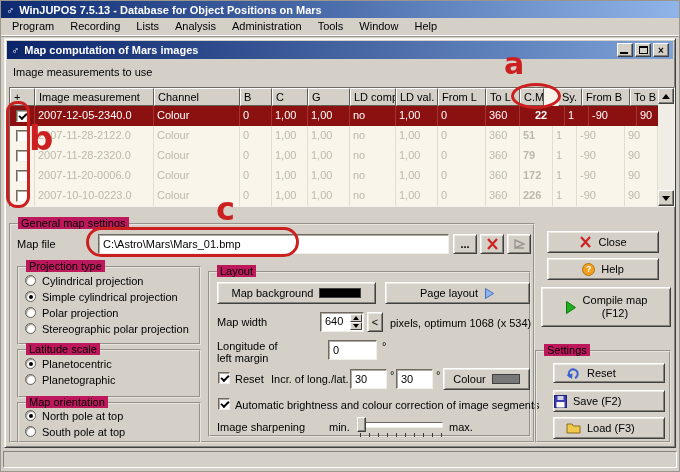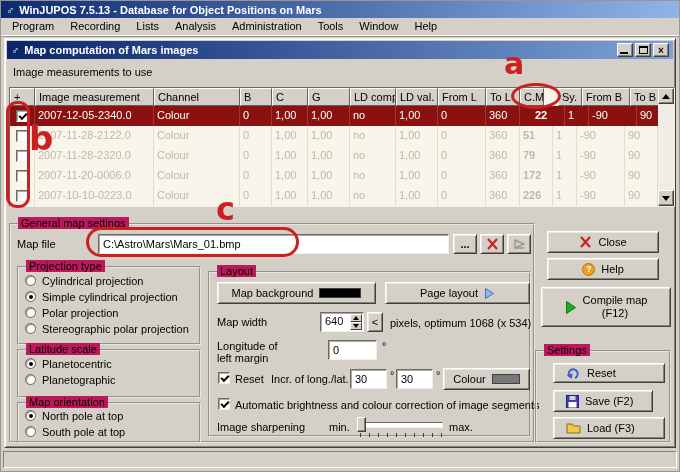--- a/index.html
+++ b/index.html
@@ -411,21 +411,21 @@
 
   <div class="grp" style="left:530px; top:311px; width:136px; height:93px;">
     <span class="grp-label">Settings</span>
     <button class="btn3d" style="left:16px; top:11px; width:112px; height:20px; justify-content:flex-start; padding-left:12px;">
       <svg width="15" height="12">
           <path d="M4,10 A4.5,4.5 0 1 1 9,11" stroke="#3a5fd0" stroke-width="2" fill="none"></path>
           <path d="M0.5,8 L6,12 L6.5,6.5 Z" fill="#3a5fd0"></path>
         </svg>
       <span>Reset</span>
     </button>
-    <button class="btn3d" style="left:16px; top:38px; width:100px; height:22px; justify-content:flex-start; padding-left:12px;">
+    <button class="btn3d" style="left:16px; top:38px; width:112px; height:22px; justify-content:flex-start; ">
       <svg width="13" height="13">
           <rect x="0.5" y="0.5" width="12" height="12" fill="#3c3cb4" stroke="#22227a"></rect>
           <rect x="3.5" y="1" width="6" height="4" fill="#cfd4e8"></rect>
           <rect x="2.5" y="7" width="8" height="5.5" fill="#ffffff"></rect>
         </svg>
       <span>Save (F2)</span>
     </button>
     <button class="btn3d" style="left:16px; top:65px; width:112px; height:22px; justify-content:flex-start; padding-left:12px;">
       <svg width="15" height="12">
           <path d="M1,11 L1,2 L6,2 L7.5,4 L14,4 L14,11 Z" fill="#f0c84a" stroke="#8a6d1f"></path>

